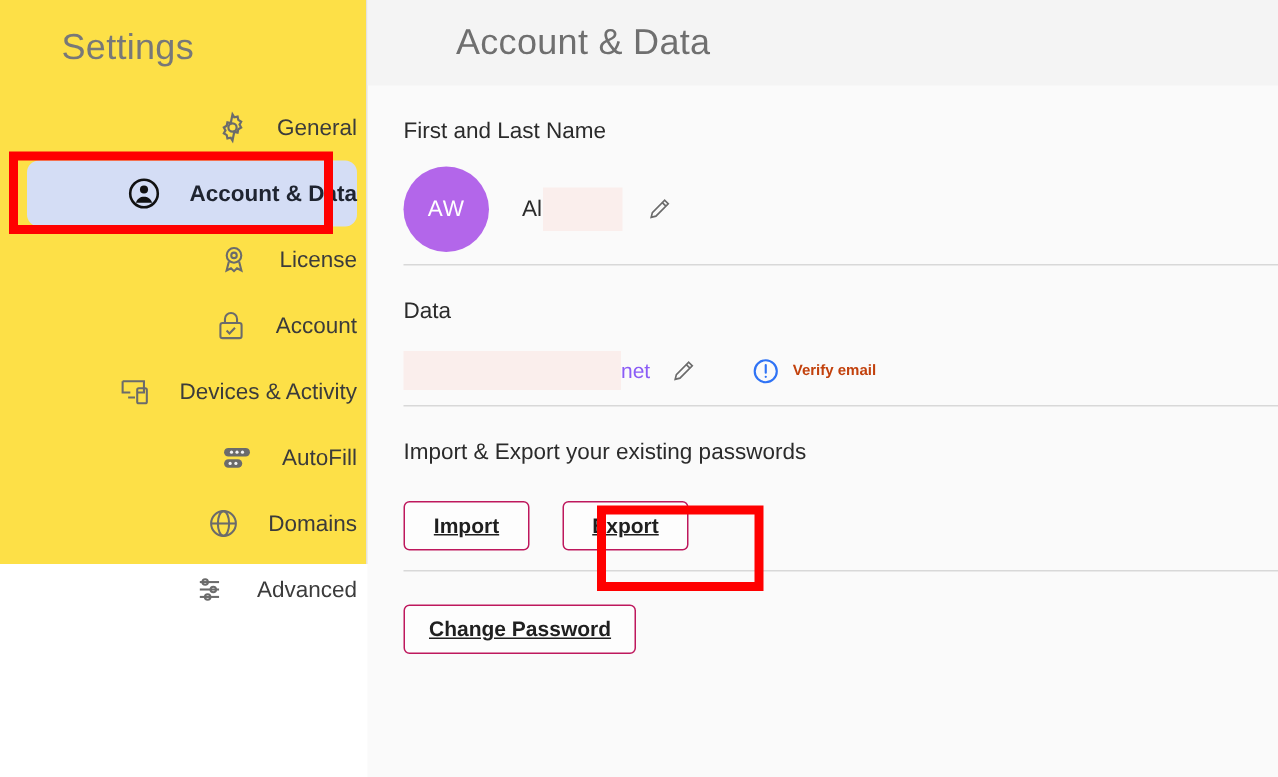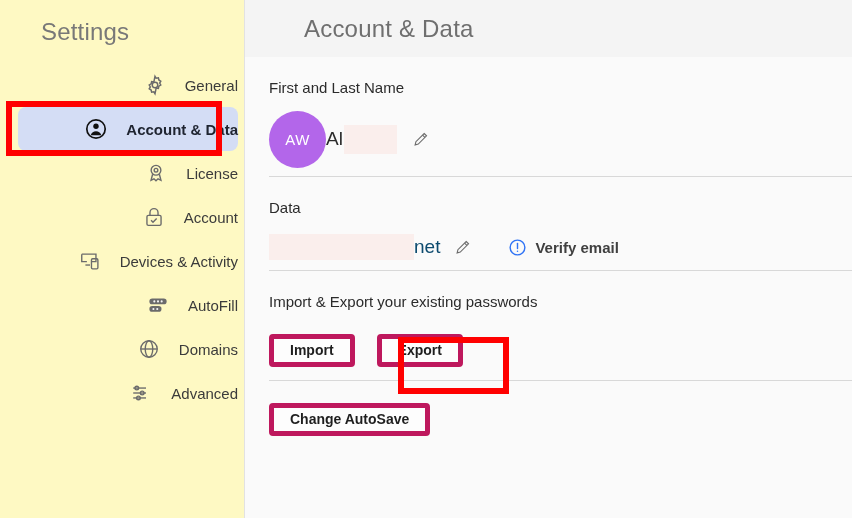--- a/index.html
+++ b/index.html
@@ -18,22 +18,22 @@
     position: relative;
     width: 852px;
     height: 518px;
     display: flex;
   }
 
   
   .sidebar {
     position: relative;
     width: 245px;
-    height: 518px;
-    background: #fef9c3;
+    height: 376px;
+    background: #fde047;
     border-right: 1px solid #e2e2e2;
     box-sizing: border-box;
     flex: 0 0 245px;
   }
   .sidebar-title {
     font-size: 24px;
     color: #787878;
     letter-spacing: 0.2px;
     padding: 18px 0 0 41px;
     line-height: 28px;
@@ -137,21 +137,22 @@
     background: #b366ea;
     color: #ffffff;
     font-size: 15px;
     display: flex;
     align-items: center;
     justify-content: center;
     letter-spacing: 0.5px;
     flex: 0 0 57px;
   }
   .name-value {
-    font-size: 19px;
+    margin-left: 22px;
+    font-size: 15px;
     color: #2b2b2b;
     display: flex;
     align-items: center;
     white-space: nowrap;
   }
   .redact {
     display: inline-block;
     background: #faeeec;
     vertical-align: middle;
   }
@@ -177,32 +178,32 @@
   }
 
   
   .email-row {
     display: flex;
     align-items: center;
     height: 46px;
     padding-top: 6px;
   }
   .email-value {
-    font-size: 19px;
-    color: #0c4a6e;
+    font-size: 14px;
+    color: #8b5cf6;
     display: flex;
     align-items: center;
     white-space: nowrap;
   }
   .verify {
     display: flex;
     align-items: center;
     margin-left: 36px;
-    color: #404040;
-    font-size: 15px;
+    color: #c2410c;
+    font-size: 10px;
     font-weight: bold;
     white-space: nowrap;
   }
   .verify .vico {
     width: 19px;
     height: 19px;
     margin-right: 8px;
     display: inline-flex;
     align-items: center;
     justify-content: center;
@@ -212,32 +213,33 @@
   .btn-row {
     display: flex;
     align-items: center;
     height: 60px;
     padding-top: 8px;
   }
   .btn {
     height: 33px;
     min-width: 84px;
     background: #fdfdfd;
-    border: 5px solid #be185d;
+    border: 1px solid #be185d;
     border-radius: 4px;
     font-size: 14px;
     font-weight: bold;
     color: #1f1f1f;
     display: inline-flex;
     align-items: center;
     justify-content: center;
     padding: 0 16px;
     box-sizing: border-box;
     font-family: "Liberation Sans", sans-serif;
     white-space: nowrap;
+    text-decoration: underline;
   }
   .btn + .btn {
     margin-left: 16px;
   }
   .btn-export { margin-left: 22px !important; }
 
   
   .redbox {
     position: absolute;
     border: 6px solid #ff0000;
@@ -425,21 +427,21 @@
         <div class="sec-label">Import &amp; Export your existing passwords</div>
         <div class="btn-row">
           <button class="btn">Import</button>
           <button class="btn btn-export">Export</button>
         </div>
         <div class="divider"></div>
       </div>
 
       <div class="section">
         <div class="btn-row">
-          <button class="btn">Change AutoSave</button>
+          <button class="btn">Change Password</button>
         </div>
       </div>
 
     </div>
   </div>
 
   <div class="redbox" id="redbox-account"></div>
   <div class="redbox" id="redbox-export"></div>
 
 </div>

